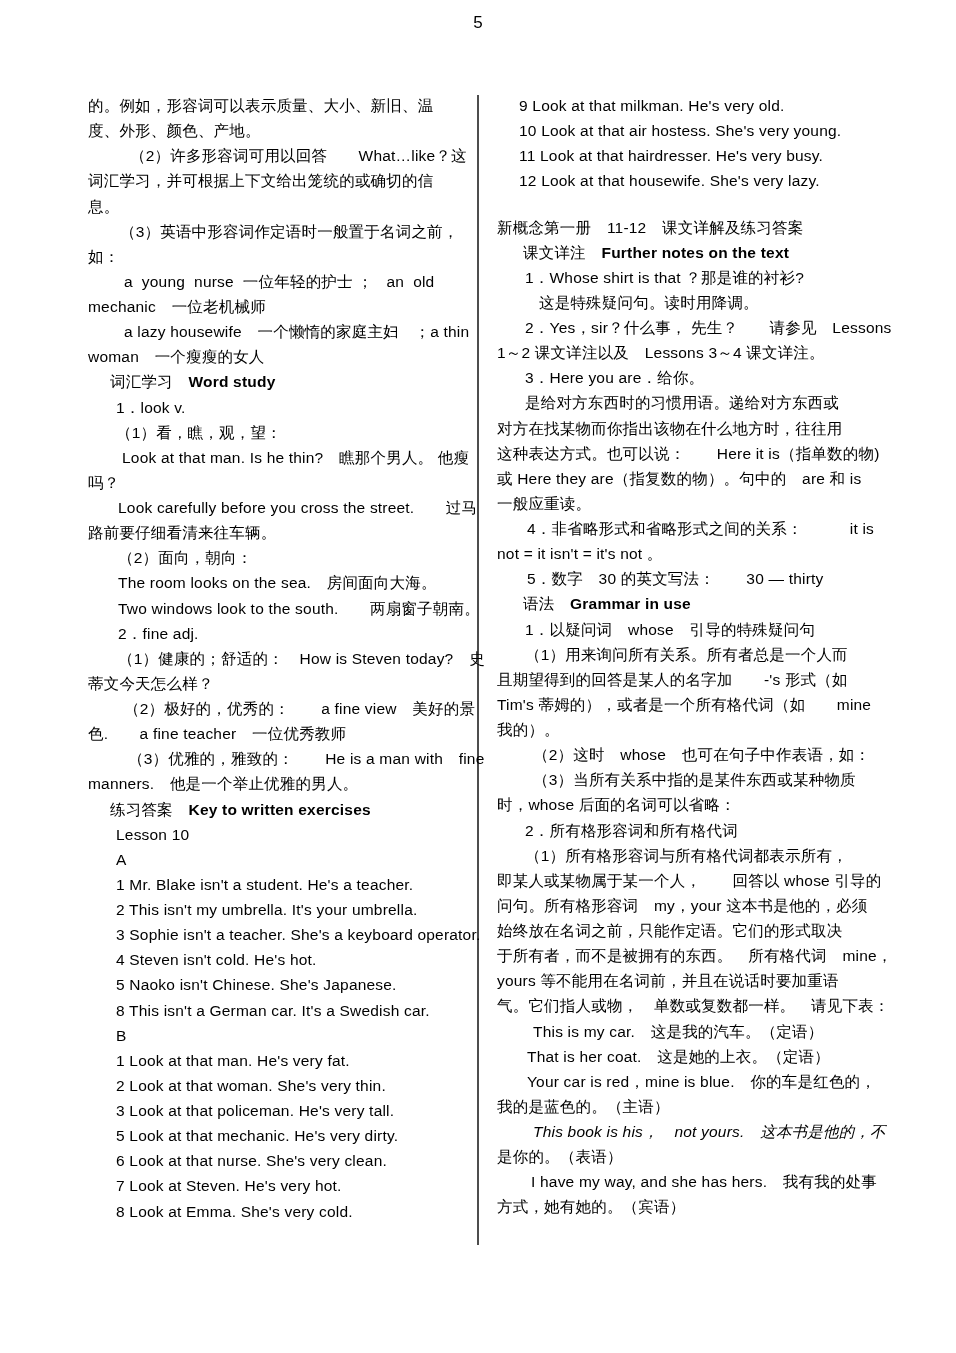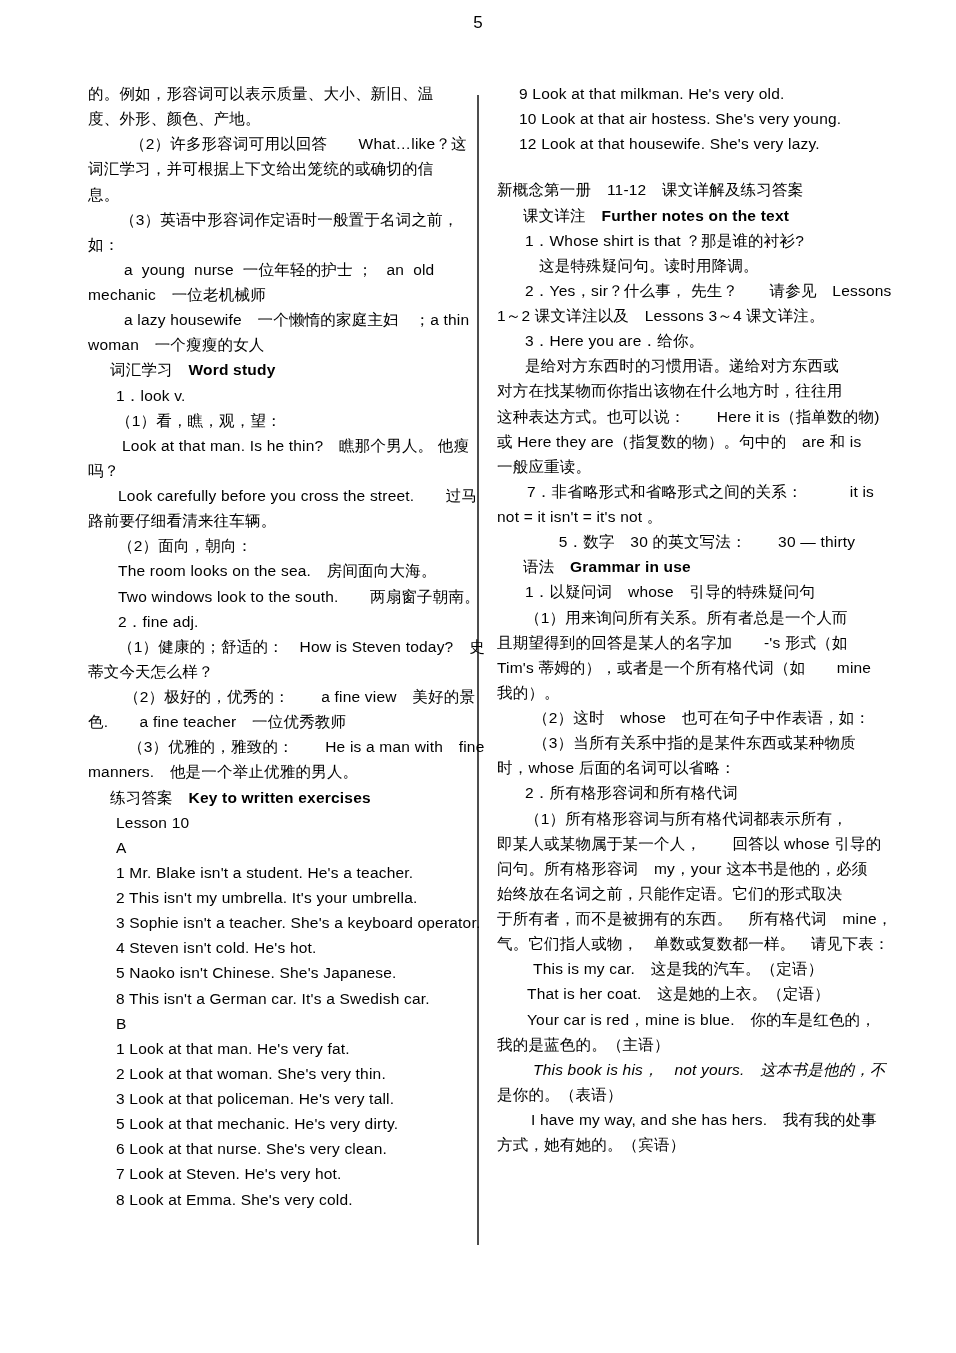--- a/index.html
+++ b/index.html
@@ -27,21 +27,21 @@
   .column-divider {
     position: absolute;
     left: 477px;
     top: 95px;
     width: 2px;
     height: 1150px;
     background: #4d4d4d;
   }
   .column {
     position: absolute;
-    top: 81px;
+    top: 93px;
   }
   .column-left  { left: 88px;  width: 386px; }
   .column-right { left: 497px; width: 390px; }
   .line {
     height: 25.14px;
     line-height: 25.14px;
     font-size: 15.5px;
     white-space: pre;
     letter-spacing: 0.2px;
   }
@@ -99,52 +99,54 @@
     <div class="line" style="padding-left: 28px;"><span>3 Look at that policeman. He's very tall.</span></div>
     <div class="line" style="padding-left: 28px;"><span>5 Look at that mechanic. He's very dirty.</span></div>
     <div class="line" style="padding-left: 28px;"><span>6 Look at that nurse. She's very clean.</span></div>
     <div class="line" style="padding-left: 28px;"><span>7 Look at Steven. He's very hot.</span></div>
     <div class="line" style="padding-left: 28px;"><span>8 Look at Emma. She's very cold.</span></div>
   </div>
 
 <div class="column column-right">
     <div class="line" style="padding-left: 22px;"><span>9 Look at that milkman. He's very old.</span></div>
     <div class="line" style="padding-left: 22px;"><span>10 Look at that air hostess. She's very young.</span></div>
+    <div class="line" style="padding-left: 22px;"><span>11 Look at that hairdresser. He's very busy.</span></div>
     <div class="line" style="padding-left: 22px;"><span>12 Look at that housewife. She's very lazy.</span></div>
     <div class="line blank-line"></div>
     <div class="line"><span>新概念第一册　11-12　课文详解及练习答案</span></div>
     <div class="line" style="padding-left: 26px;"><span>课文详注　</span><span style="font-weight: bold;">Further notes on the text</span></div>
     <div class="line" style="padding-left: 28px;"><span>1．Whose shirt is that ？那是谁的衬衫?</span></div>
     <div class="line" style="padding-left: 42px;"><span>这是特殊疑问句。读时用降调。</span></div>
     <div class="line" style="padding-left: 28px;"><span>2．Yes，sir？什么事， 先生？　　请参见　Lessons</span></div>
     <div class="line"><span>1～2 课文详注以及　Lessons 3～4 课文详注。</span></div>
     <div class="line" style="padding-left: 28px;"><span>3．Here you are．给你。</span></div>
     <div class="line" style="padding-left: 28px;"><span>是给对方东西时的习惯用语。递给对方东西或</span></div>
     <div class="line"><span>对方在找某物而你指出该物在什么地方时，往往用</span></div>
     <div class="line"><span>这种表达方式。也可以说：　　Here it is（指单数的物)</span></div>
     <div class="line"><span>或 Here they are（指复数的物）。句中的　are 和 is</span></div>
     <div class="line"><span>一般应重读。</span></div>
-    <div class="line" style="padding-left: 30px;"><span>7．非省略形式和省略形式之间的关系：　　　it is</span></div>
+    <div class="line" style="padding-left: 30px;"><span>4．非省略形式和省略形式之间的关系：　　　it is</span></div>
     <div class="line"><span>not = it isn't = it's not 。</span></div>
-    <div class="line" style="padding-left: 30px; text-align: center;"><span>5．数字　30 的英文写法：　　30 — thirty</span></div>
+    <div class="line" style="padding-left: 30px;"><span>5．数字　30 的英文写法：　　30 — thirty</span></div>
     <div class="line" style="padding-left: 26px;"><span>语法　</span><span style="font-weight: bold;">Grammar in use</span></div>
     <div class="line" style="padding-left: 28px;"><span>1．以疑问词　whose　引导的特殊疑问句</span></div>
     <div class="line" style="padding-left: 28px;"><span>（1）用来询问所有关系。所有者总是一个人而</span></div>
     <div class="line"><span>且期望得到的回答是某人的名字加　　-'s 形式（如</span></div>
     <div class="line"><span>Tim's 蒂姆的），或者是一个所有格代词（如　　mine</span></div>
     <div class="line"><span>我的）。</span></div>
     <div class="line" style="padding-left: 36px;"><span>（2）这时　whose　也可在句子中作表语，如：</span></div>
     <div class="line" style="padding-left: 36px;"><span>（3）当所有关系中指的是某件东西或某种物质</span></div>
     <div class="line"><span>时，whose 后面的名词可以省略：</span></div>
     <div class="line" style="padding-left: 28px;"><span>2．所有格形容词和所有格代词</span></div>
     <div class="line" style="padding-left: 28px;"><span>（1）所有格形容词与所有格代词都表示所有，</span></div>
     <div class="line"><span>即某人或某物属于某一个人，　　回答以 whose 引导的</span></div>
     <div class="line"><span>问句。所有格形容词　my，your 这本书是他的，必须</span></div>
     <div class="line"><span>始终放在名词之前，只能作定语。它们的形式取决</span></div>
     <div class="line"><span>于所有者，而不是被拥有的东西。　所有格代词　mine，</span></div>
+    <div class="line"><span>yours 等不能用在名词前，并且在说话时要加重语</span></div>
     <div class="line"><span>气。它们指人或物，　单数或复数都一样。　请见下表：</span></div>
     <div class="line" style="padding-left: 36px;"><span>This is my car.　这是我的汽车。（定语）</span></div>
     <div class="line" style="padding-left: 30px;"><span>That is her coat.　这是她的上衣。（定语）</span></div>
     <div class="line" style="padding-left: 30px;"><span>Your car is red，mine is blue.　你的车是红色的，</span></div>
     <div class="line"><span>我的是蓝色的。（主语）</span></div>
     <div class="line" style="padding-left: 36px; font-style: italic;"><span>This book is his，　not yours.　这本书是他的，不</span></div>
     <div class="line"><span>是你的。（表语）</span></div>
     <div class="line" style="padding-left: 34px;"><span>I have my way, and she has hers.　我有我的处事</span></div>
     <div class="line"><span>方式，她有她的。（宾语）</span></div>
   </div>

